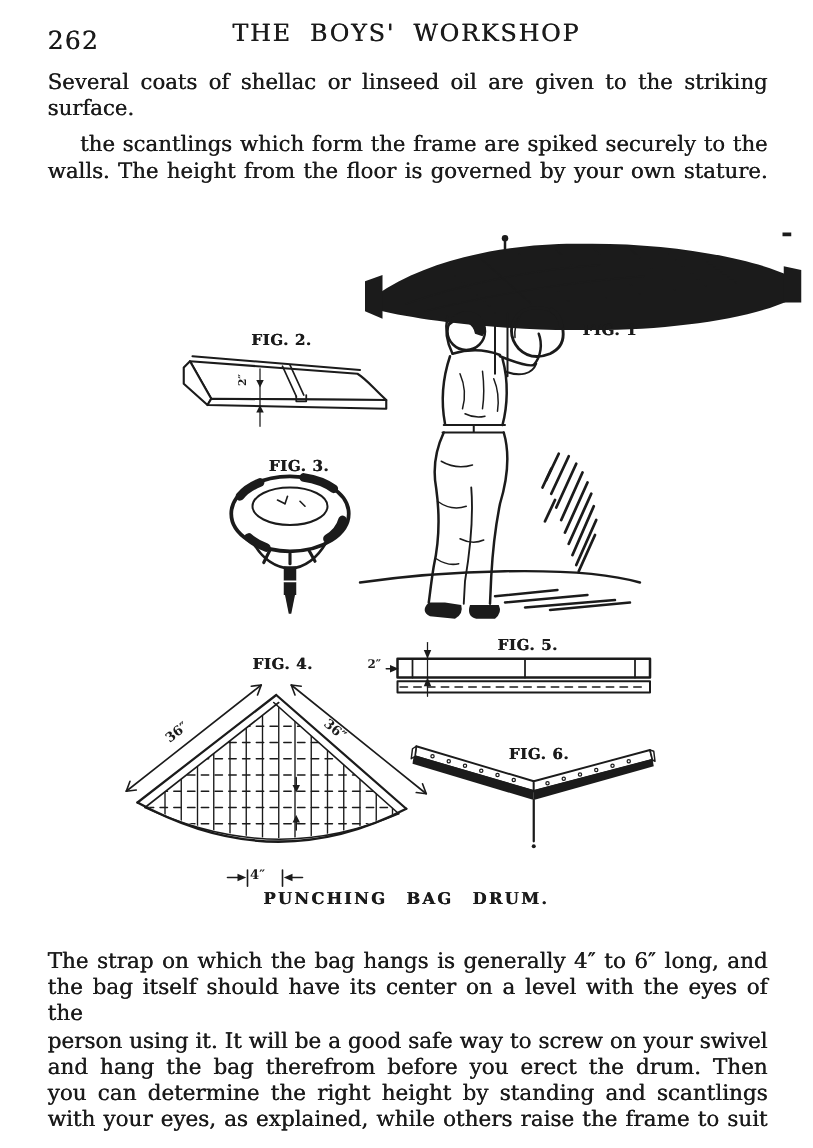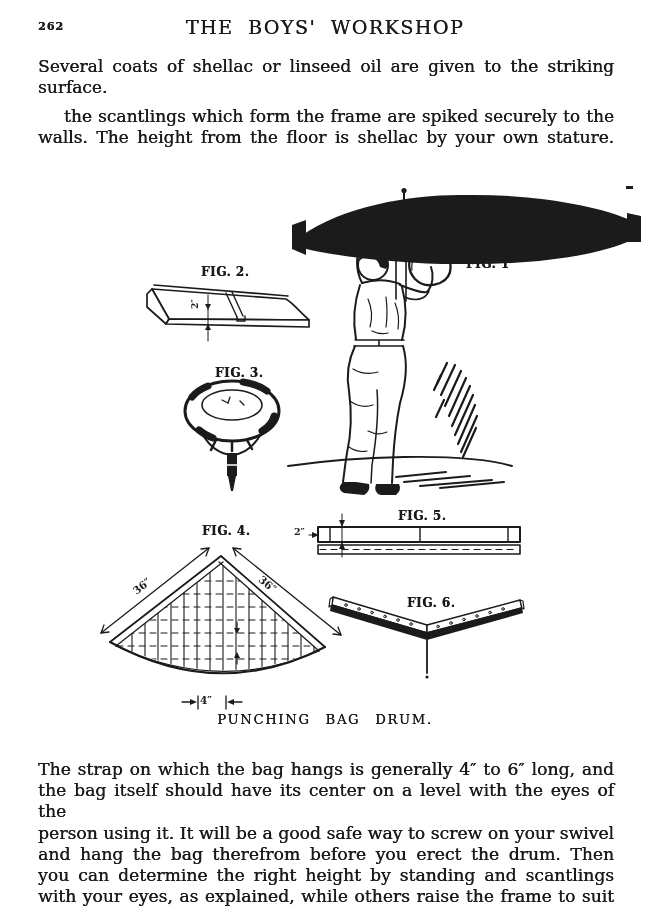--- a/index.html
+++ b/index.html
@@ -1,20 +1,20 @@
 <!DOCTYPE html>
 <html style="--ink: #1b1b1b; --paper: #ffffff;"><head>
 <meta charset="utf-8">
 <style>
   html,body{margin:0;padding:0}
   body{background:#ffffff}
   .page{position:relative;width:650px;height:918px;background:var(--paper,#fff);
         color:var(--ink,#1b1b1b);font-family:"DejaVu Serif",serif;overflow:hidden}
   .inky{text-shadow:0.35px 0 0 currentColor}
-  .pagenum{position:absolute;left:38px;top:20px;font-size:11px;font-weight:bold;letter-spacing:1px}
+  .pagenum{position:absolute;left:38px;top:20px;font-size:20px;font-weight:normal;letter-spacing:1px}
   .title{position:absolute;left:0;top:16px;width:100%;text-align:center;font-size:19px;
          font-weight:normal;letter-spacing:1.5px;word-spacing:7px}
   .para{position:absolute;left:38px;width:576px;font-size:17px;line-height:20.6px}
   .p1{top:56px}
   .p2{top:106px}
   .p3{top:759px;font-size:17.2px;line-height:21.2px}
   .tline{text-align:justify;text-align-last:justify}
   .short-last .tline:last-child{text-align-last:left}
   .indent .tline:first-child{text-indent:26px}
   .figsvg{position:absolute;left:0;top:185px;color:var(--ink,#1b1b1b)}
@@ -26,38 +26,38 @@
   .figsvg .dash{stroke-dasharray:6 5}
   .figlabel{position:absolute;font-size:12px;font-weight:bold;letter-spacing:0.5px;
             white-space:nowrap;text-shadow:0.3px 0 0 currentColor}
   .dim{position:absolute;font-weight:bold;white-space:nowrap}
   .dim36l{left:132px;top:580px;font-size:10.5px;transform:rotate(-38deg)}
   .dim36r{left:258px;top:578px;font-size:10.5px;transform:rotate(40deg)}
   .dim4{left:200px;top:694px;font-size:10.5px}
   .dim2-5{left:294px;top:526px;font-size:9.5px}
   .dim2-2{left:190px;top:299px;font-size:8.5px;transform:rotate(-90deg)}
   .caption{position:absolute;left:0;top:712px;width:100%;text-align:center;font-size:13px;
-           font-weight:normal;letter-spacing:1.8px;word-spacing:9px;text-shadow:0.3px 0 0 currentColor}
+           font-weight:bold;letter-spacing:1.8px;word-spacing:9px;text-shadow:0.3px 0 0 currentColor}
   .stray{position:absolute;left:626px;top:186px;width:7px;height:2.5px;background:var(--ink,#1b1b1b)}
 </style>
 </head>
 <body>
 
 <div class="page">
 
   <div class="pagenum inky">262</div>
   <div class="title inky">THE BOYS' WORKSHOP</div>
 
   <div class="para p1 inky short-last">
       <div class="tline">Several coats of shellac or linseed oil are given to the striking</div>
       <div class="tline">surface.</div>
     </div>
   <div class="para p2 inky indent">
       <div class="tline">the scantlings which form the frame are spiked securely to the</div>
-      <div class="tline">walls.  The height from the floor is shellac by your own stature.</div>
+      <div class="tline">walls.  The height from the floor is governed by your own stature.</div>
     </div>
 
   <svg class="figsvg" width="650" height="555" viewBox="0 0 650 555" aria-hidden="true">
 
     <defs>
       <clipPath id="fanclip">
           <path d="M221,379 L117,460 Q219,508 318,465 Z"></path>
         </clipPath>
     </defs>
 

